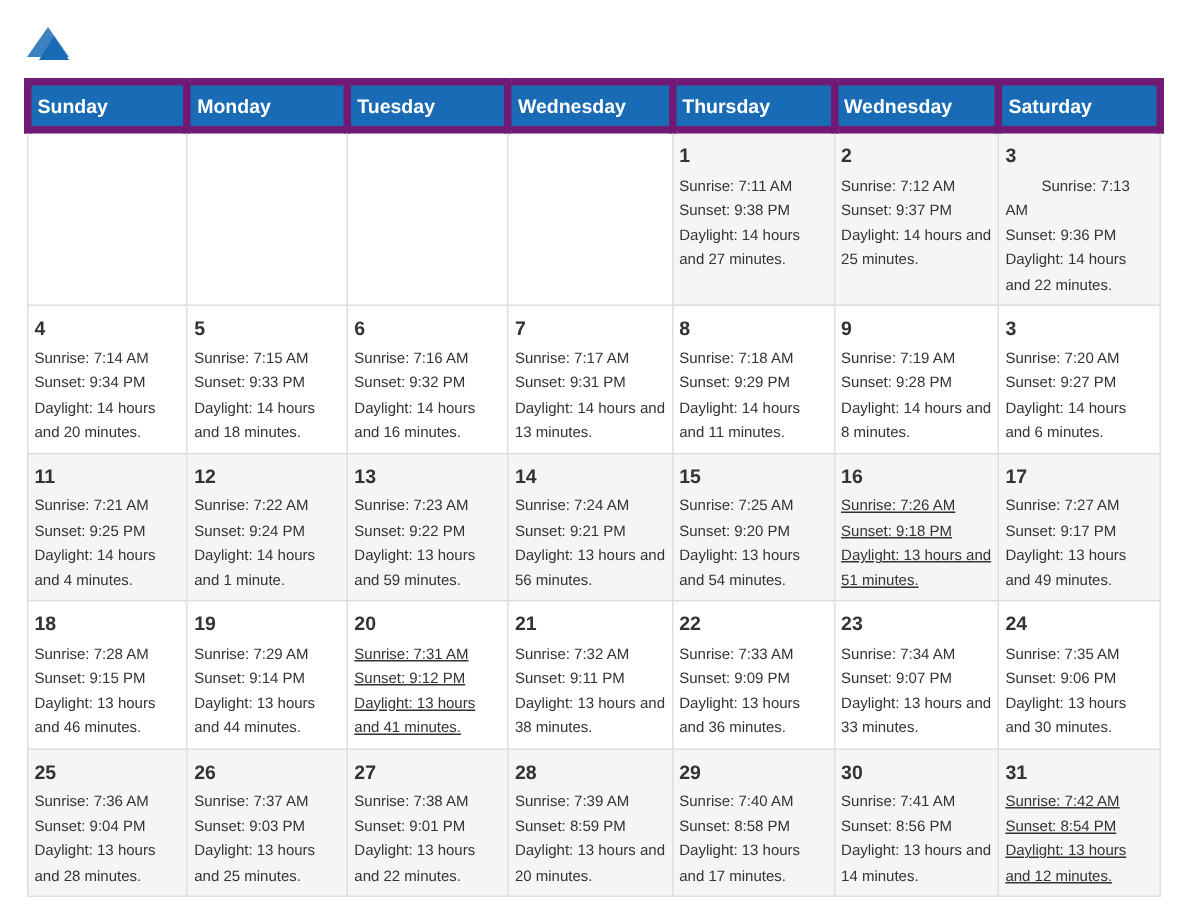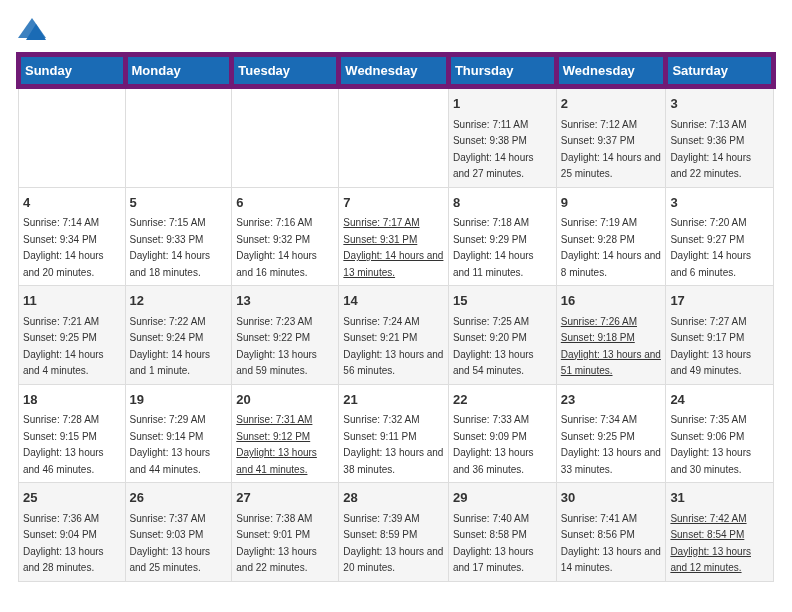--- a/index.html
+++ b/index.html
@@ -92,35 +92,35 @@
         <td class="empty-cell"></td>
         <td class="empty-cell"></td>
         <td class="empty-cell"></td>
         <td class="empty-cell"></td>
         <td><span class="day-number">1</span><span class="day-info" style="white-space: pre-line;">Sunrise: 7:11 AM
 Sunset: 9:38 PM
 Daylight: 14 hours and 27 minutes.</span></td>
         <td><span class="day-number">2</span><span class="day-info" style="white-space: pre-line;">Sunrise: 7:12 AM
 Sunset: 9:37 PM
 Daylight: 14 hours and 25 minutes.</span></td>
-        <td><span class="day-number">3</span><span class="day-info" style="white-space: pre-line;">Sunrise: 7:13 AM
+        <td><span class="day-number">3</span><span class="day-info" style="white-space: pre-line; margin-left: 24px;">Sunrise: 7:13 AM
 Sunset: 9:36 PM
 Daylight: 14 hours and 22 minutes.</span></td>
       </tr>
       <tr>
         <td><span class="day-number">4</span><span class="day-info" style="white-space: pre-line;">Sunrise: 7:14 AM
 Sunset: 9:34 PM
 Daylight: 14 hours and 20 minutes.</span></td>
         <td><span class="day-number">5</span><span class="day-info" style="white-space: pre-line;">Sunrise: 7:15 AM
 Sunset: 9:33 PM
 Daylight: 14 hours and 18 minutes.</span></td>
         <td><span class="day-number">6</span><span class="day-info" style="white-space: pre-line;">Sunrise: 7:16 AM
 Sunset: 9:32 PM
 Daylight: 14 hours and 16 minutes.</span></td>
-        <td><span class="day-number">7</span><span class="day-info" style="white-space: pre-line; text-decoration: underline;">Sunrise: 7:17 AM
+        <td><span class="day-number">7</span><span class="day-info" style="white-space: pre-line;">Sunrise: 7:17 AM
 Sunset: 9:31 PM
 Daylight: 14 hours and 13 minutes.</span></td>
         <td><span class="day-number">8</span><span class="day-info" style="white-space: pre-line;">Sunrise: 7:18 AM
 Sunset: 9:29 PM
 Daylight: 14 hours and 11 minutes.</span></td>
         <td><span class="day-number">9</span><span class="day-info" style="white-space: pre-line;">Sunrise: 7:19 AM
 Sunset: 9:28 PM
 Daylight: 14 hours and 8 minutes.</span></td>
         <td><span class="day-number">3</span><span class="day-info" style="white-space: pre-line;">Sunrise: 7:20 AM
 Sunset: 9:27 PM
@@ -159,21 +159,21 @@
         <td><span class="day-number">20</span><span class="day-info" style="white-space: pre-line; text-decoration: underline;">Sunrise: 7:31 AM
 Sunset: 9:12 PM
 Daylight: 13 hours and 41 minutes.</span></td>
         <td><span class="day-number">21</span><span class="day-info" style="white-space: pre-line;">Sunrise: 7:32 AM
 Sunset: 9:11 PM
 Daylight: 13 hours and 38 minutes.</span></td>
         <td><span class="day-number">22</span><span class="day-info" style="white-space: pre-line;">Sunrise: 7:33 AM
 Sunset: 9:09 PM
 Daylight: 13 hours and 36 minutes.</span></td>
         <td><span class="day-number">23</span><span class="day-info" style="white-space: pre-line;">Sunrise: 7:34 AM
-Sunset: 9:25 PM
+Sunset: 9:07 PM
 Daylight: 13 hours and 33 minutes.</span></td>
         <td><span class="day-number">24</span><span class="day-info" style="white-space: pre-line;">Sunrise: 7:35 AM
 Sunset: 9:06 PM
 Daylight: 13 hours and 30 minutes.</span></td>
       </tr>
       <tr>
         <td><span class="day-number">25</span><span class="day-info" style="white-space: pre-line;">Sunrise: 7:36 AM
 Sunset: 9:04 PM
 Daylight: 13 hours and 28 minutes.</span></td>
         <td><span class="day-number">26</span><span class="day-info" style="white-space: pre-line;">Sunrise: 7:37 AM

